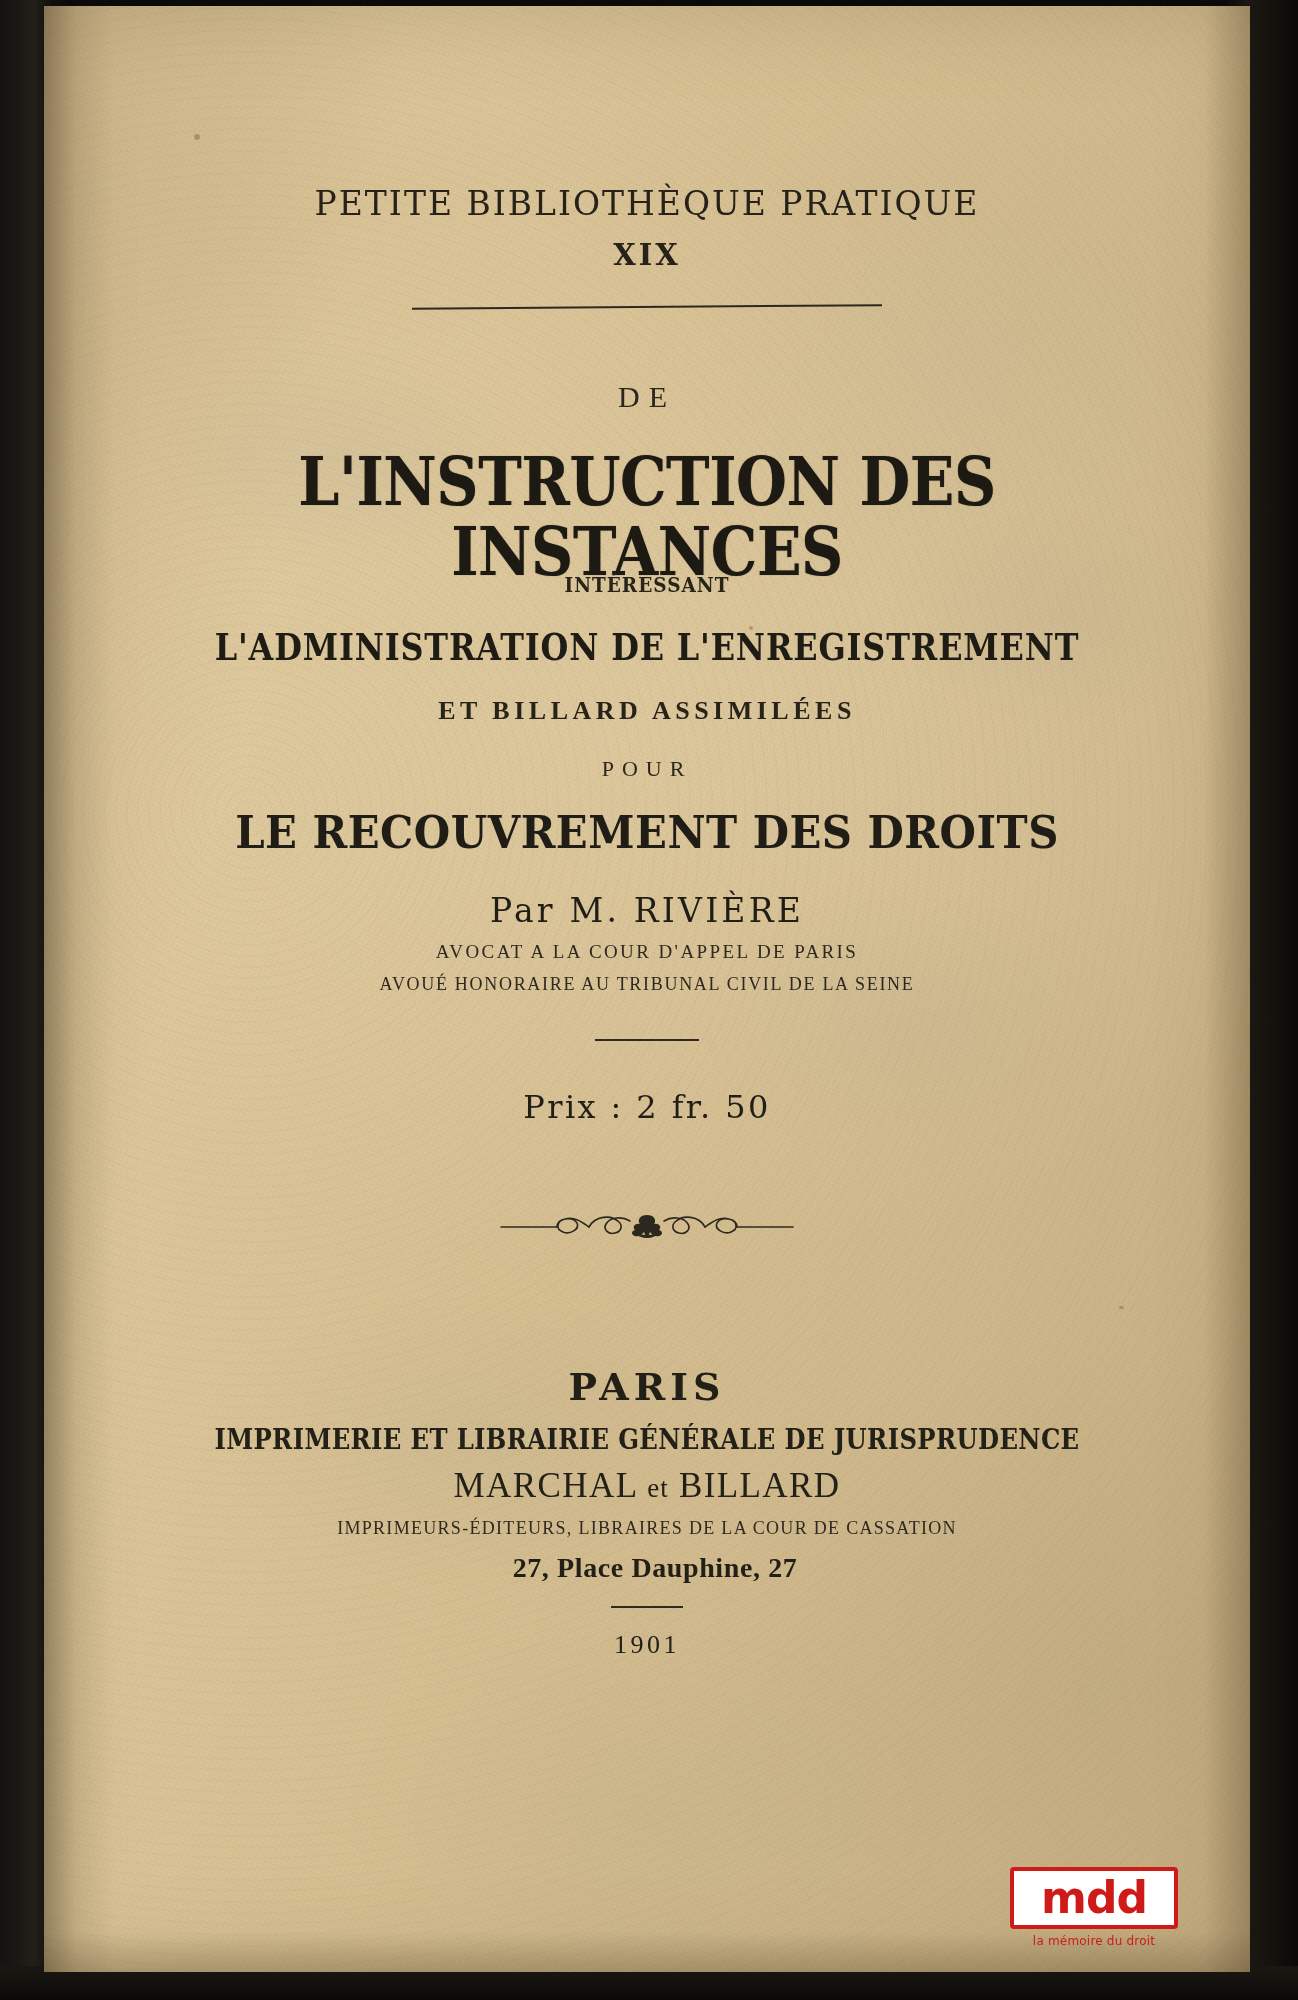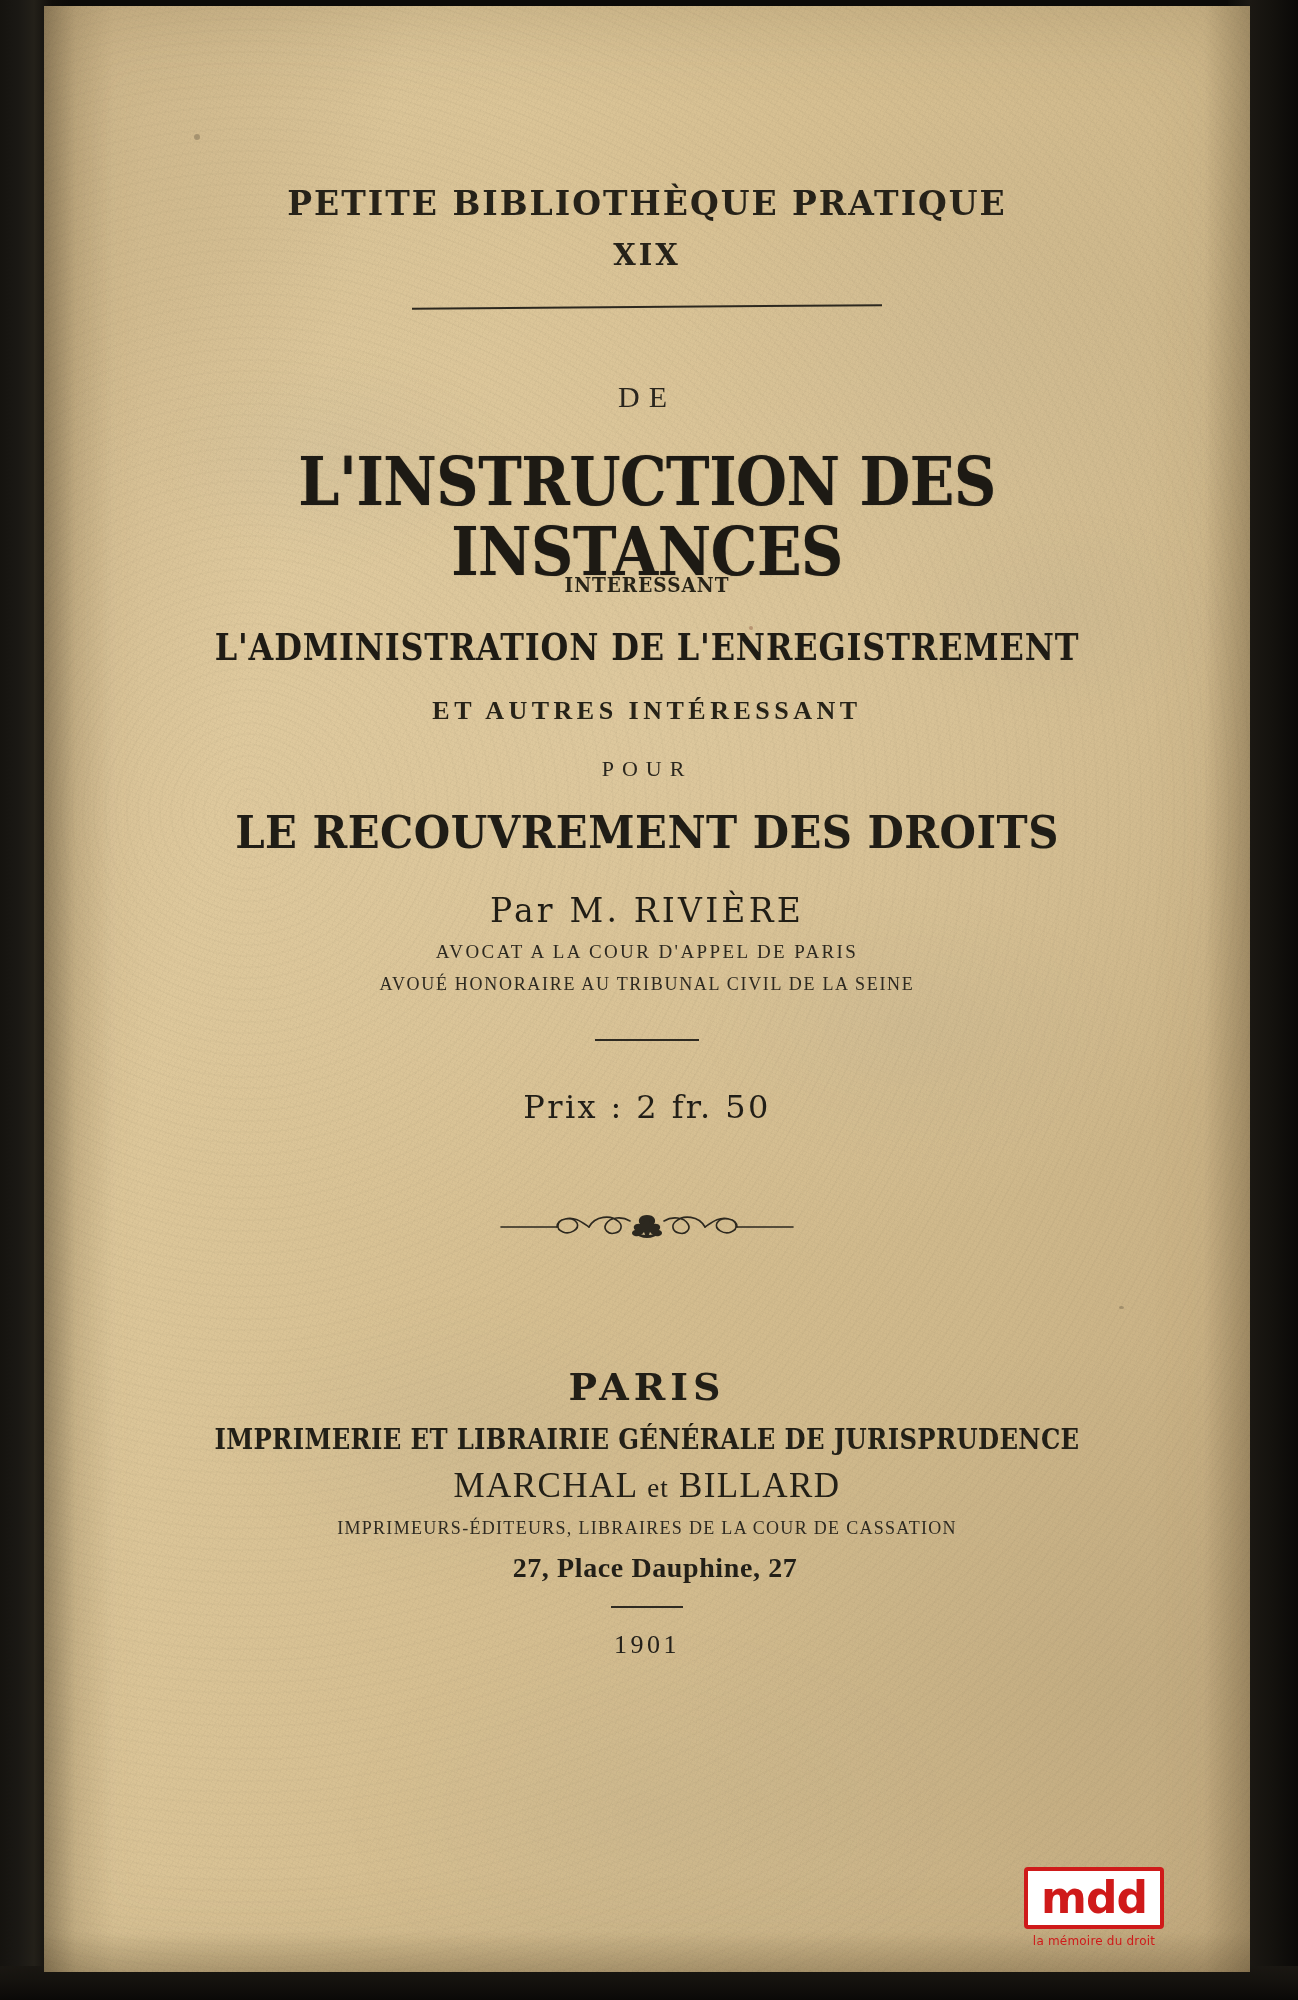--- a/index.html
+++ b/index.html
@@ -108,21 +108,21 @@
   .ink {
     color: #23201a;
     text-align: center;
     position: absolute;
     left: 0;
     right: 0;
   }
   .series {
     top: 178px;
     font-family: "DejaVu Serif", "Liberation Serif", serif;
-    font-weight: bold;
+    font-weight: normal;
     font-size: 33px;
     letter-spacing: 2.0px;
     color: #262219;
   }
   .series-num {
     top: 232px;
     font-family: "DejaVu Serif", "Liberation Serif", serif;
     font-weight: bold;
     font-size: 29px;
     letter-spacing: 3px;
@@ -312,21 +312,21 @@
 
   
   .logo {
     position: absolute;
     right: 68px;
     bottom: 24px;
     width: 176px;
     text-align: center;
   }
   .logo-mark {
-    width: 140px;
+    width: 168px;
     height: 62px;
     margin: 0 auto;
     border: 4px solid #cf1a1a;
     border-radius: 4px;
     background: #ffffff;
     display: flex;
     align-items: center;
     justify-content: center;
     font-family: "DejaVu Sans", "Liberation Sans", sans-serif;
     font-weight: bold;
@@ -375,21 +375,21 @@
 
     <div class="ink series">PETITE BIBLIOTHÈQUE PRATIQUE</div>
     <div class="ink series-num">XIX</div>
 
     <div class="rule-top"></div>
 
     <div class="ink de">DE</div>
     <div class="ink maintitle">L'INSTRUCTION DES INSTANCES</div>
     <div class="ink interessant">INTÉRESSANT</div>
     <div class="ink admin">L'ADMINISTRATION DE L'ENREGISTREMENT</div>
-    <div class="ink assimilees">ET AUTRES INTÉRESSANT</div>
+    <div class="ink assimilees">ET BILLARD ASSIMILÉES</div>
     <div class="ink pour">POUR</div>
     <div class="ink recouvrement">LE RECOUVREMENT DES DROITS</div>
 
     <div class="ink author">Par M. RIVIÈRE</div>
     <div class="ink cred2">AVOUÉ HONORAIRE AU TRIBUNAL CIVIL DE LA SEINE</div>
     <div class="ink cred1">AVOCAT A LA COUR D'APPEL DE PARIS</div>
 
     <div class="rule-mid"></div>
 
     <div class="ink prix">Prix : 2 fr. 50</div>

